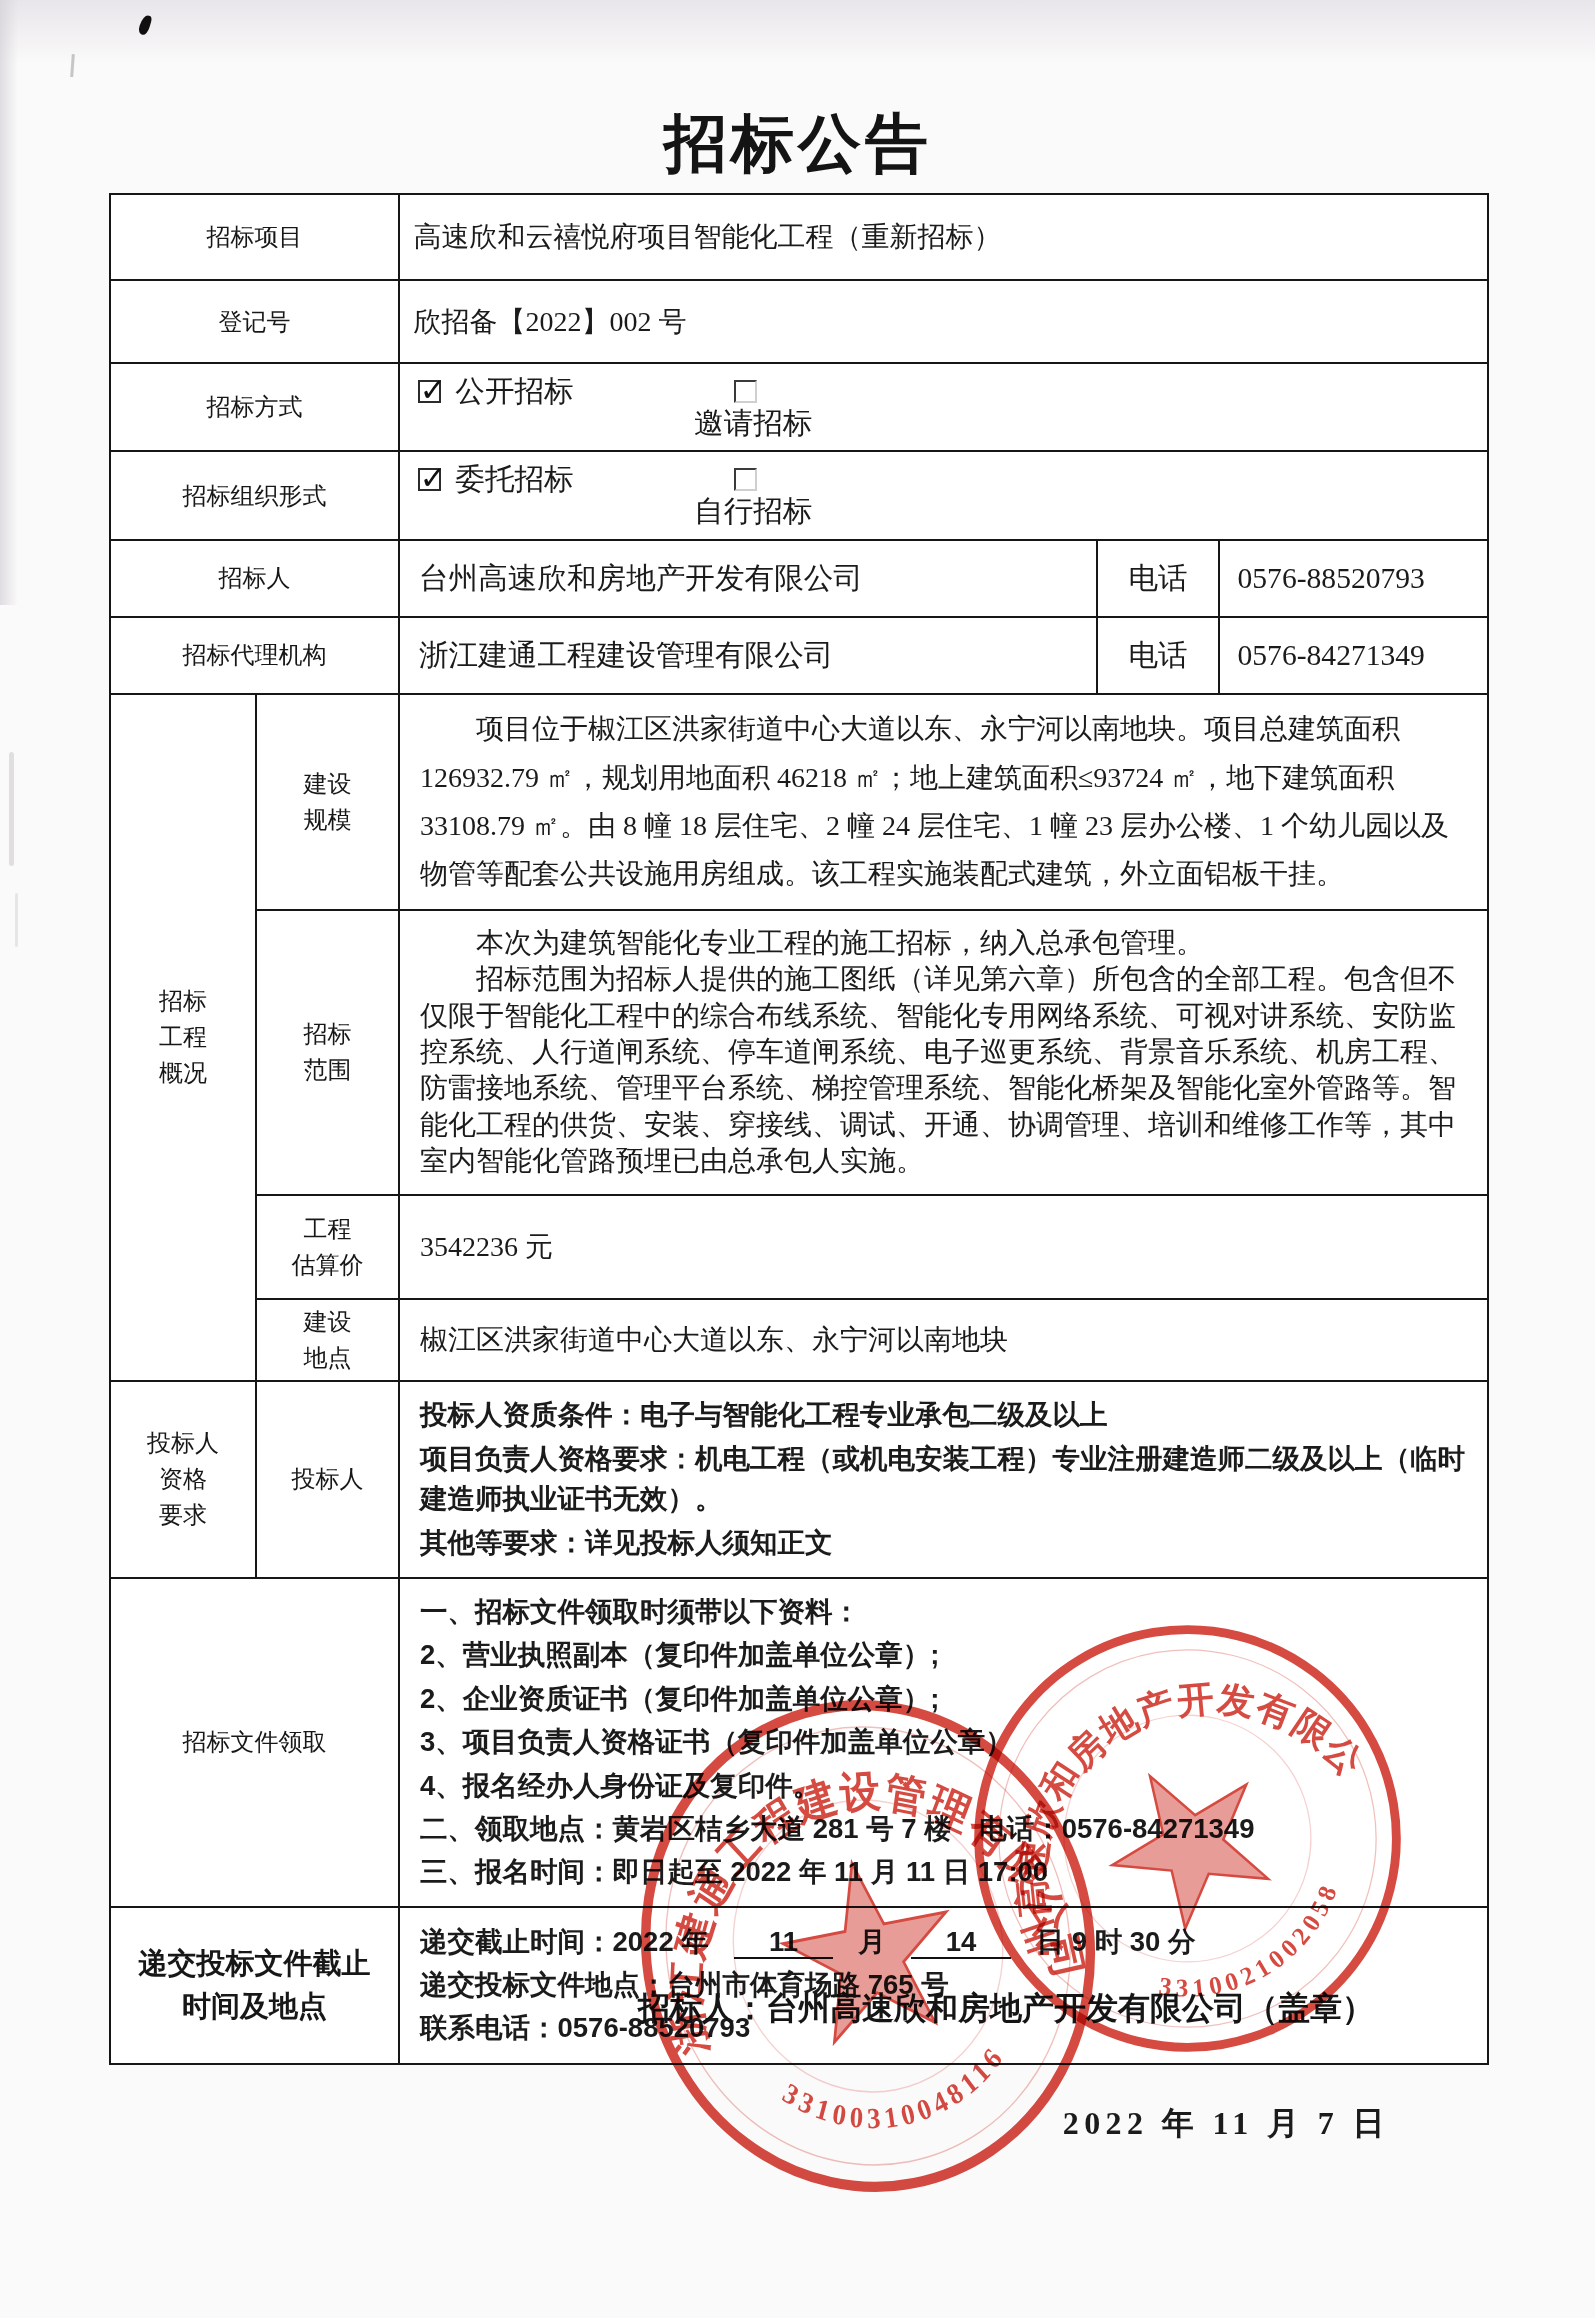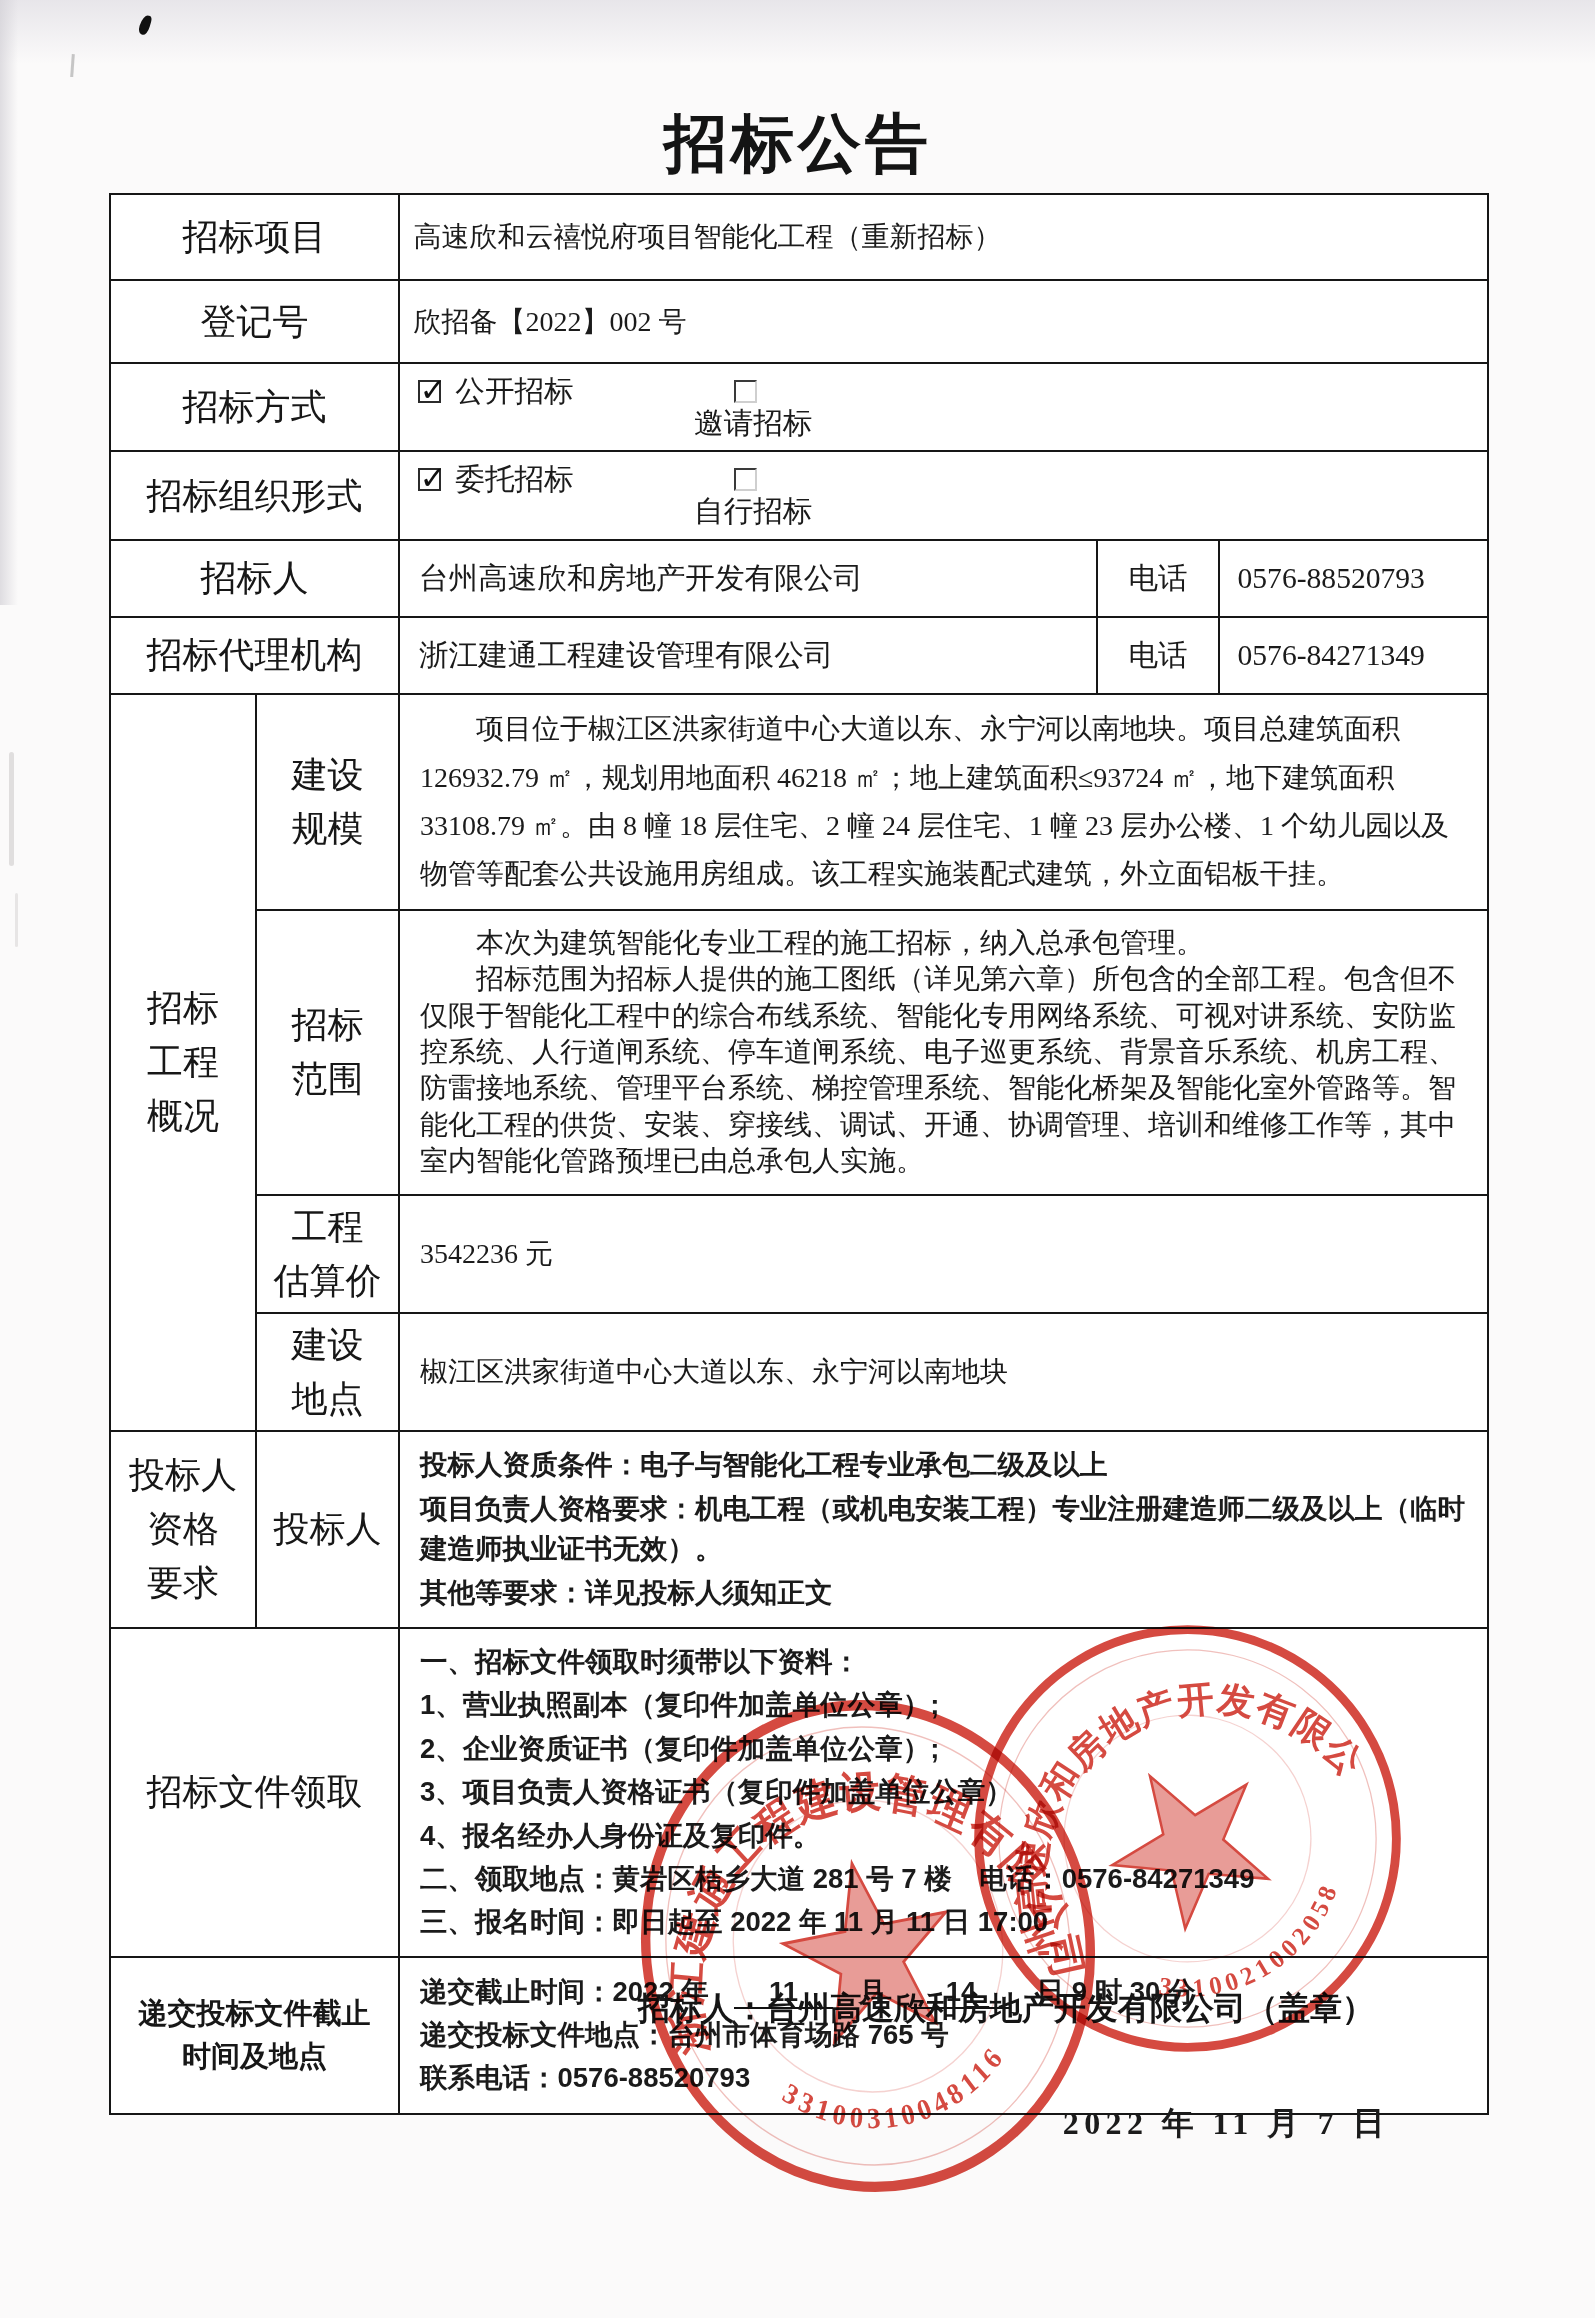--- a/index.html
+++ b/index.html
@@ -28,21 +28,21 @@
     position:absolute;left:109px;top:193px;width:1378px;
     border-collapse:collapse;table-layout:fixed;
     background:#fff;
   }
   table.main td{
     border:2.7px solid #161616;
     vertical-align:middle;
     overflow:hidden;
   }
   .lab{
-    text-align:center;font-size:36px;line-height:1.5;white-space:pre-line;color:#171717;
+    text-align:center;font-size:24px;line-height:1.5;white-space:pre-line;color:#171717;
     padding:4px 2.7px;
   }
   .val-center{text-align:left;font-size:28px;padding:4px 13.4px;}
   .content{font-size:28px;line-height:1.5;padding:10.7px 20px;text-align:left;}
   .content p{margin:0;}
   .indent{text-indent:2em;}
   .lh-wide{line-height:1.72;}
   .lh-tight{line-height:1.30;}
   .company-cell{font-size:29.6px;padding:4px 19px;text-align:left;}
   .phone-lab{text-align:center;font-size:29.6px;}
@@ -200,21 +200,21 @@
       <p>投标人资质条件：电子与智能化工程专业承包二级及以上</p>
       <p>项目负责人资格要求：机电工程（或机电安装工程）专业注册建造师二级及以上（临时建造师执业证书无效）。</p>
       <p>其他等要求：详见投标人须知正文</p>
     </td>
   </tr>
 
   <tr style="height:289px">
     <td colspan="2" class="lab">招标文件领取</td>
     <td colspan="3" class="content sans-strong">
       <p>一、招标文件领取时须带以下资料：</p>
-      <p>1、营业执照副本（复印件加盖单位公章）;</p>
+      <p>2、营业执照副本（复印件加盖单位公章）;</p>
       <p>2、企业资质证书（复印件加盖单位公章）;</p>
       <p>3、项目负责人资格证书（复印件加盖单位公章）</p>
       <p>4、报名经办人身份证及复印件。</p>
       <p>二、领取地点：黄岩区桔乡大道 281 号 7 楼　电话：0576-84271349</p>
       <p>三、报名时间：即日起至 2022 年 11 月 11 日 17:00</p>
     </td>
   </tr>
 
   <tr style="height:131px">
     <td colspan="2" class="lab lab-bold">递交投标文件截止

